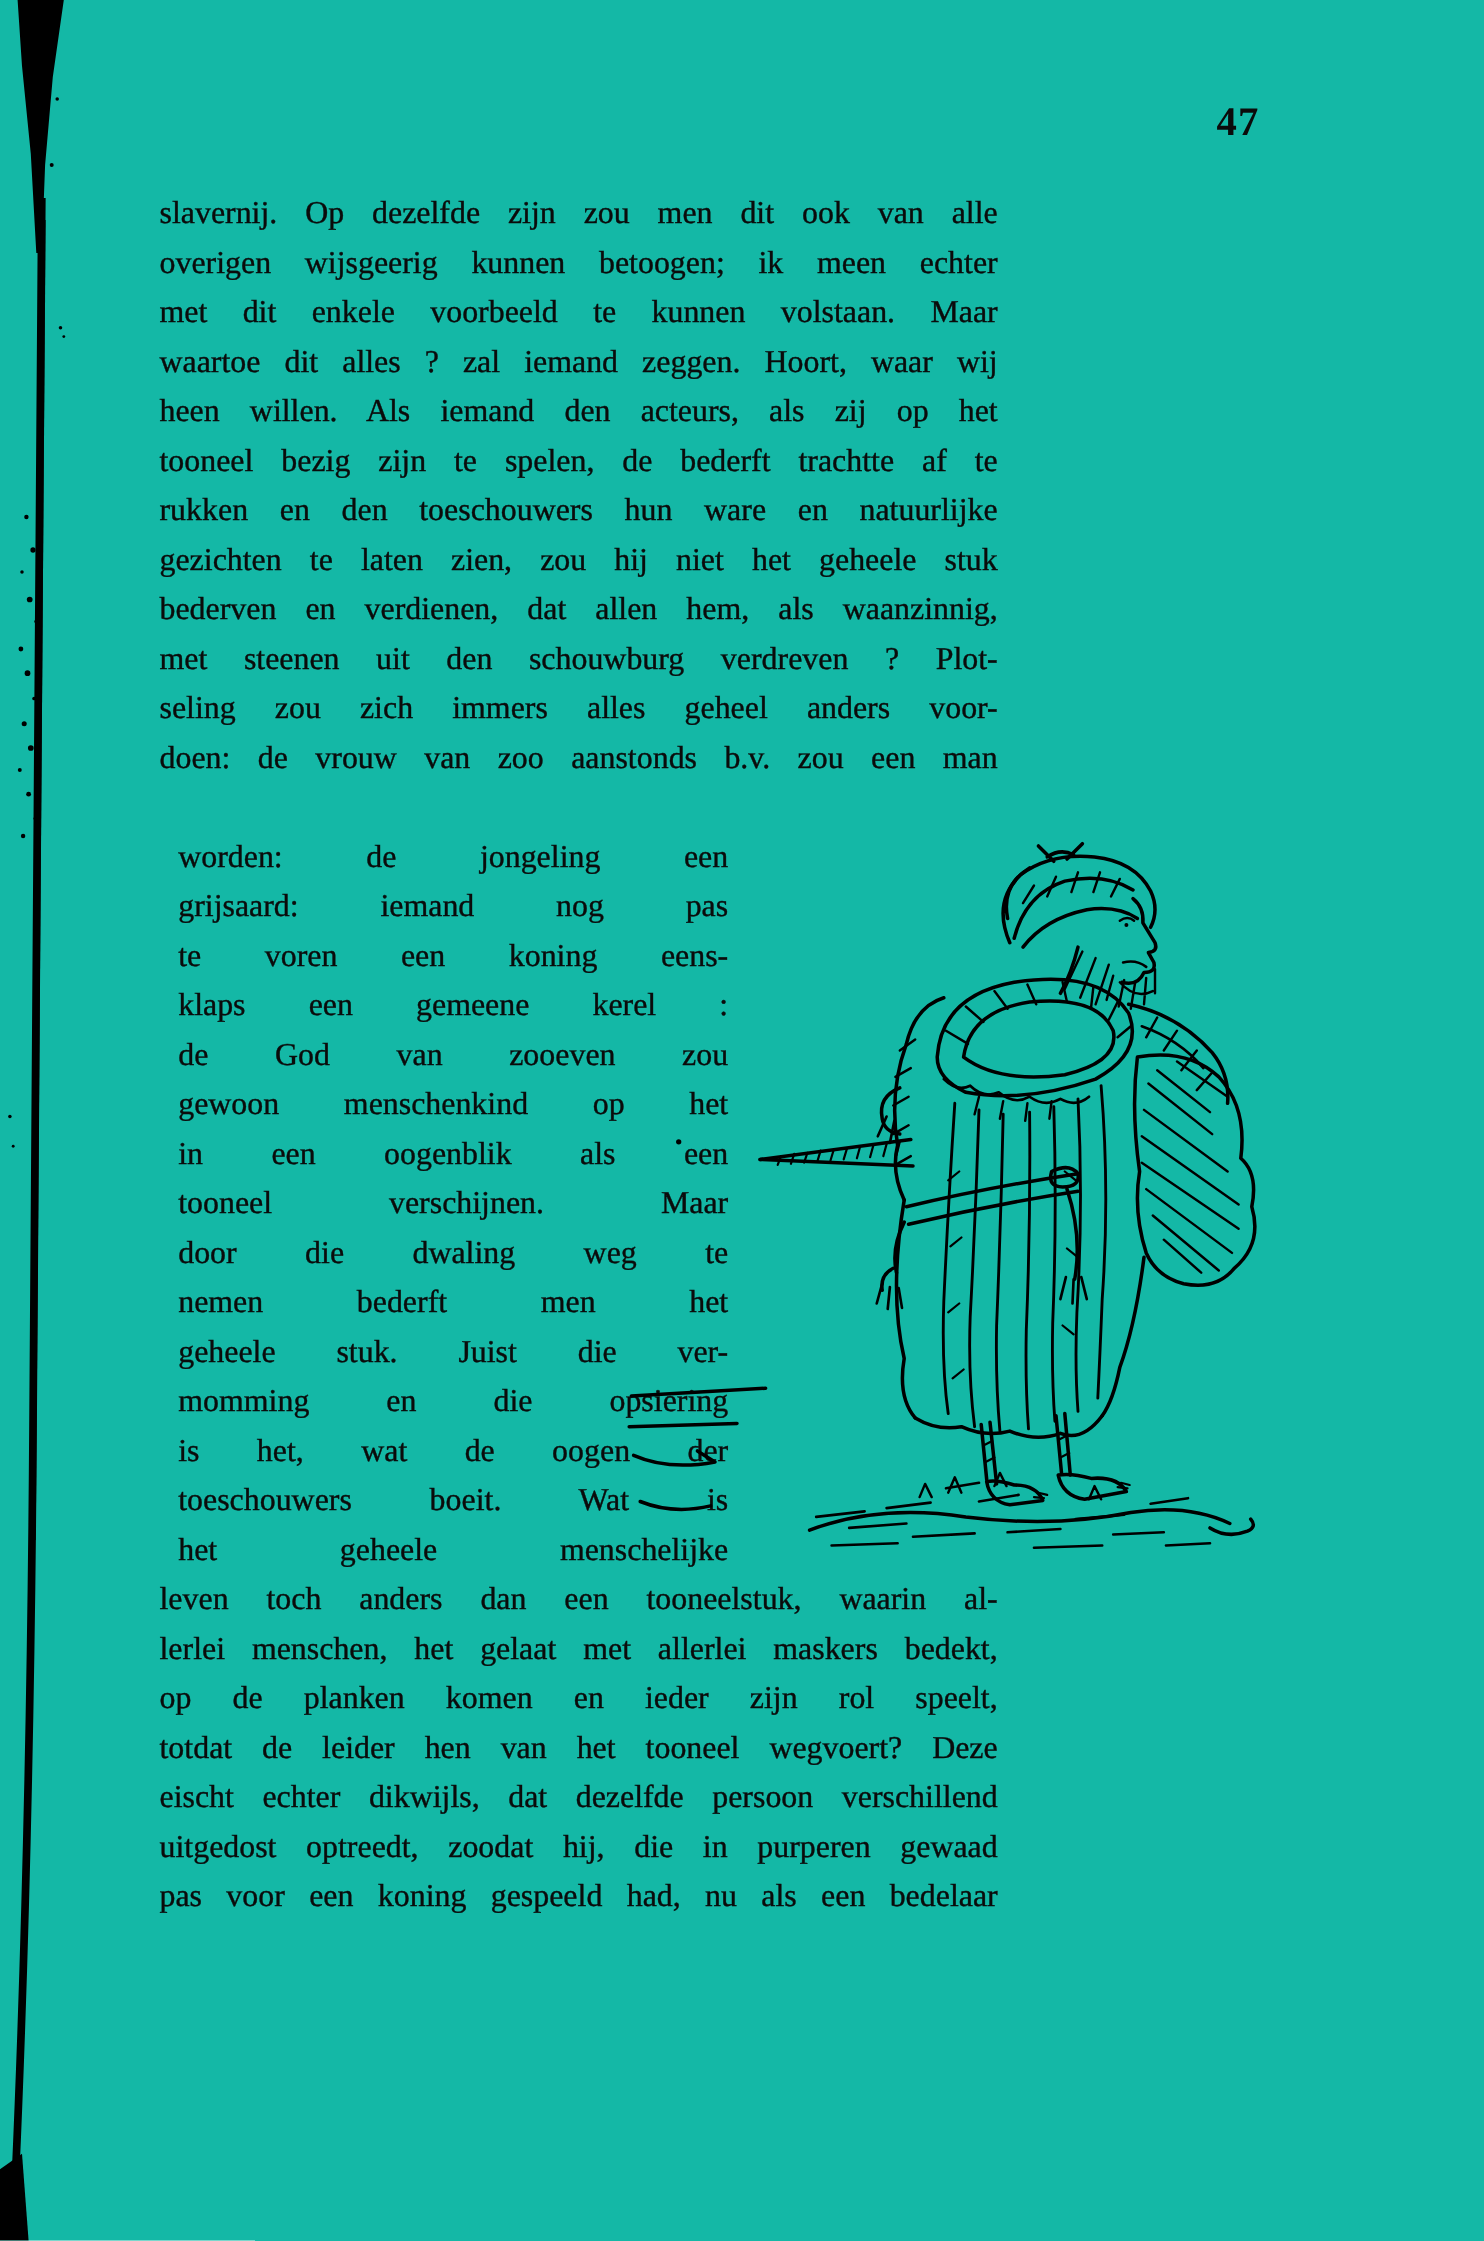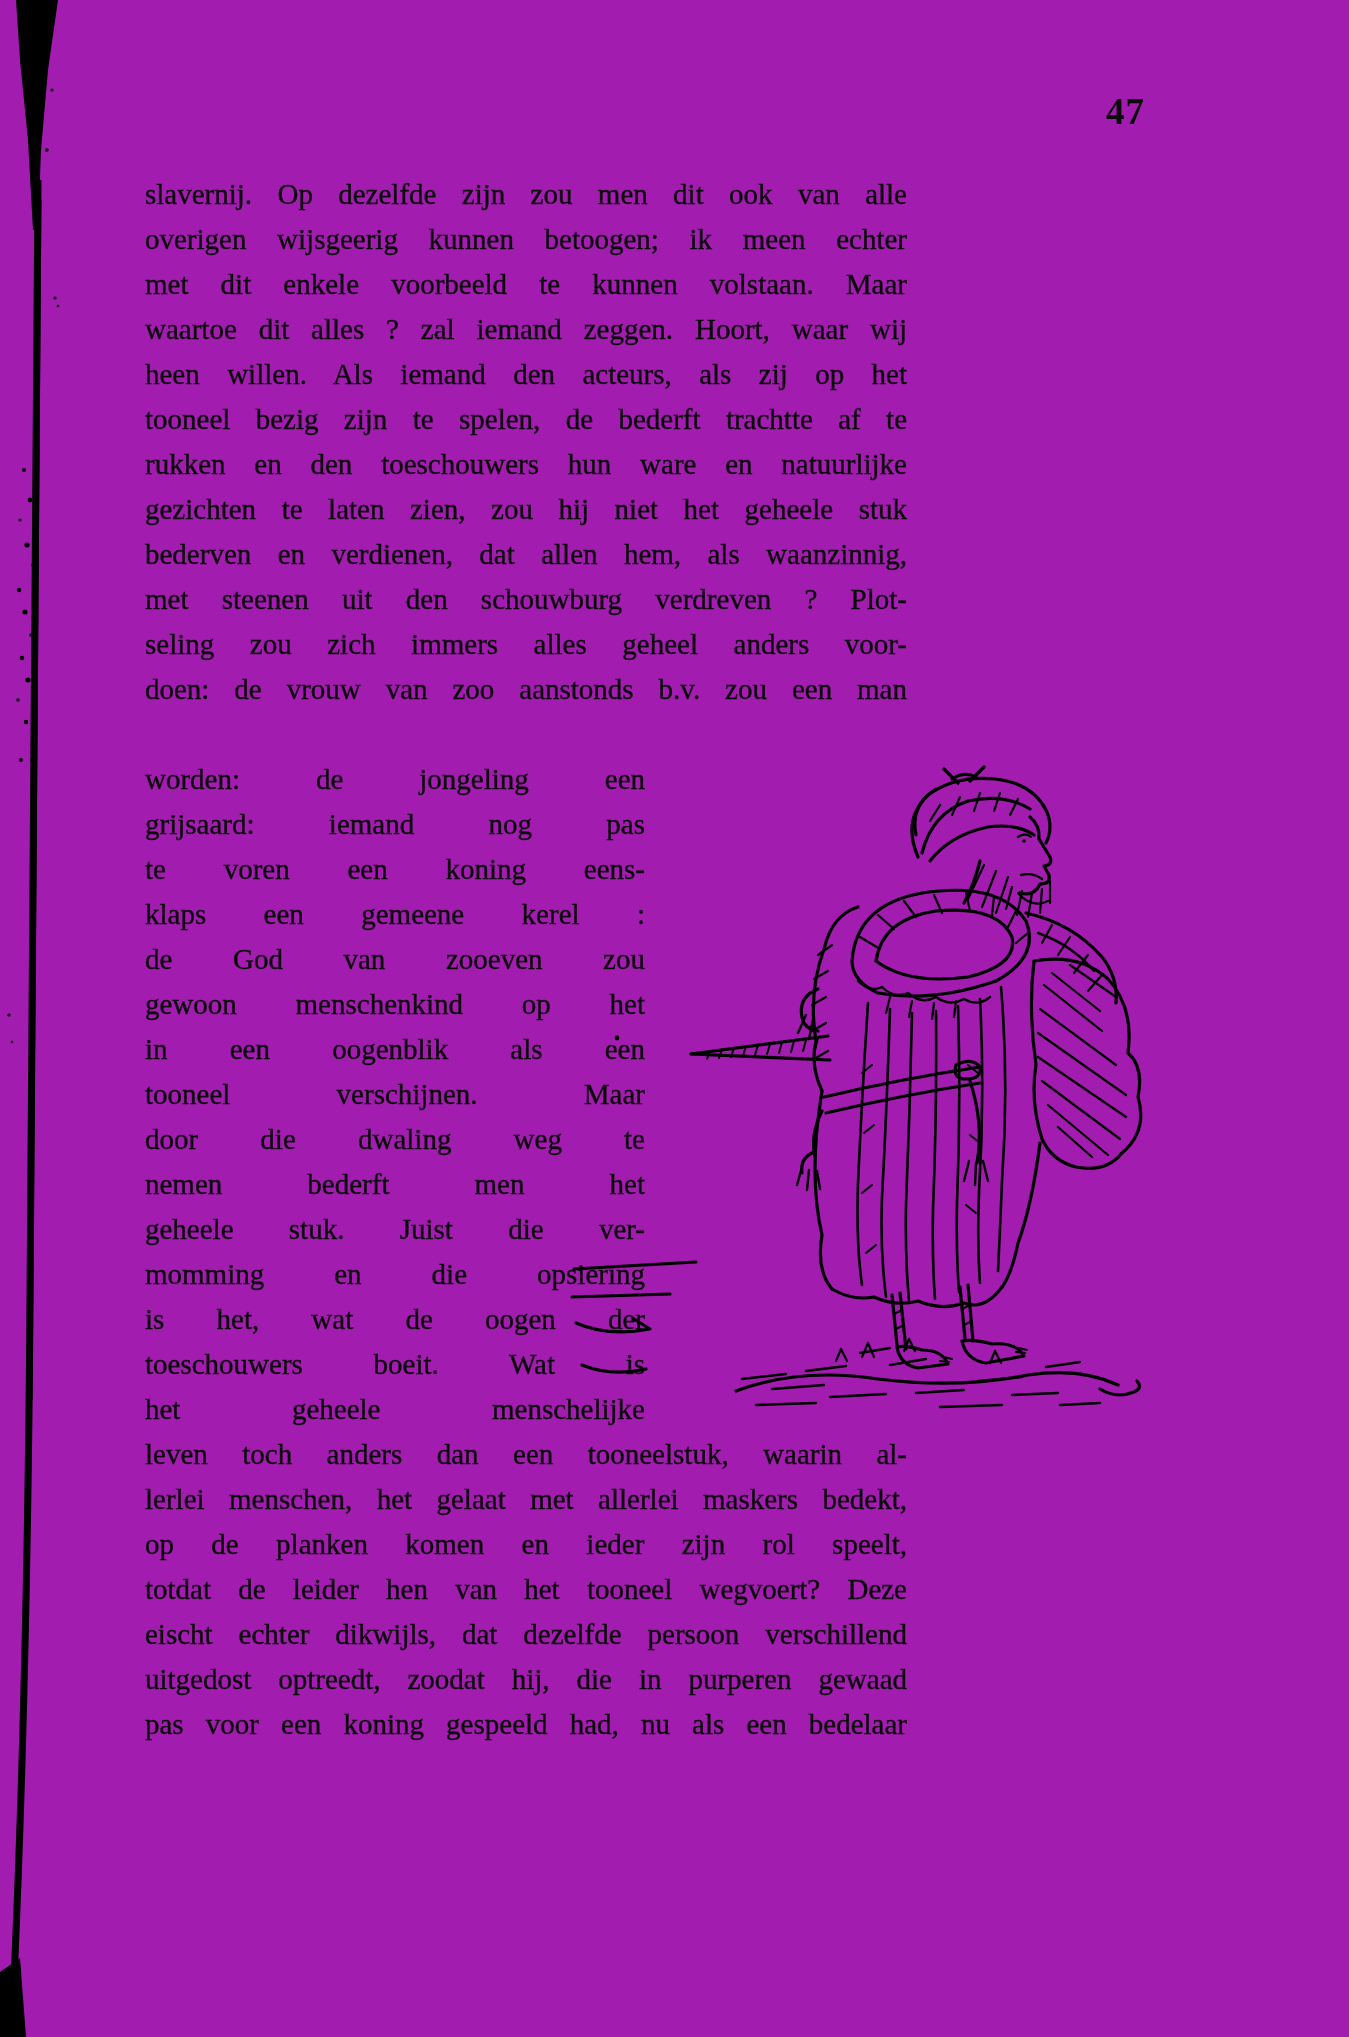--- a/index.html
+++ b/index.html
@@ -1,22 +1,22 @@
 <!DOCTYPE html>
 <html><head>
 <meta charset="utf-8">
 <style>
   html,body{margin:0;padding:0;background:#ffffff;}
-  .page{position:relative;width:1349px;height:2037px;background:#a21caf;overflow:hidden;
+  .page{position:relative;width:1349px;height:2037px;background:#14b8a6;overflow:hidden;
         font-family:"Liberation Serif",serif;color:#0b0b0b;}
   .pageno{position:absolute;left:1106px;top:92px;font-size:37px;line-height:40px;
           letter-spacing:1px;font-weight:bold;}
   .block{position:absolute;}
   #blockTop{left:145px;top:172px;width:762px;}
-  #blockMid{left:145px;top:757px;width:500px;}
+  #blockMid{left:162px;top:757px;width:500px;}
   #blockBot{left:145px;top:1432px;width:762px;}
   .ln{font-size:29px;line-height:45px;text-align:justify;text-align-last:justify;
       -moz-text-align-last:justify;white-space:normal;-webkit-text-stroke:0.35px #0b0b0b;}
   .edge{position:absolute;left:0;top:0;width:70px;height:2037px;}
   .woodcut{position:absolute;left:560px;top:765px;width:590px;height:650px;}
 </style>
 </head>
 <body>
 
 <div class="page">

